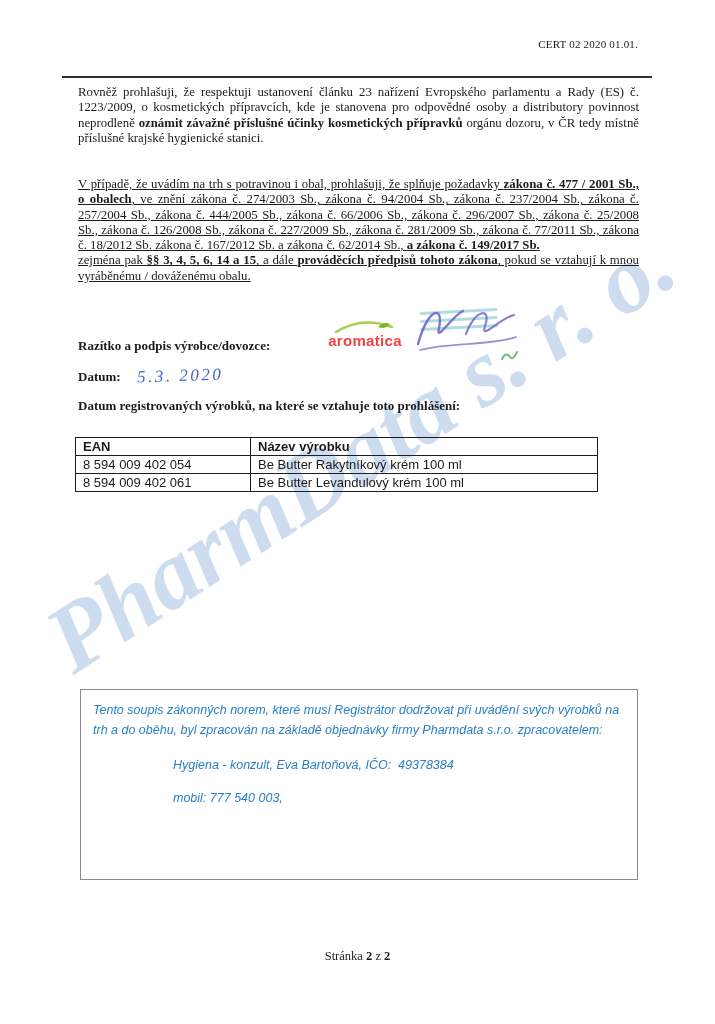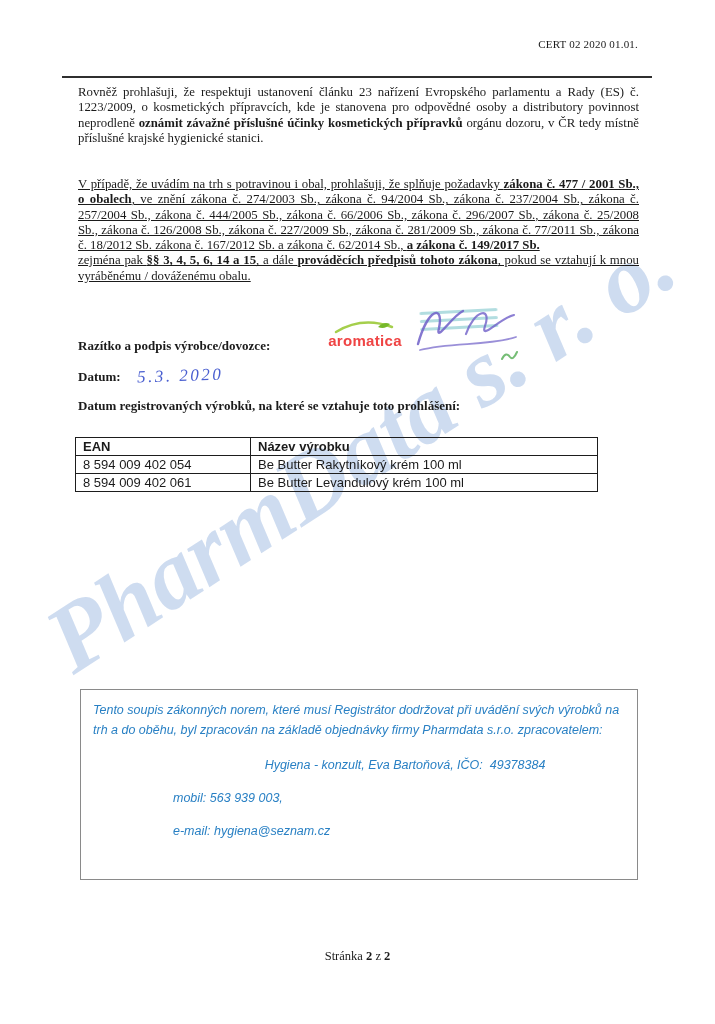--- a/index.html
+++ b/index.html
@@ -117,21 +117,21 @@
   }
   .box-intro {
     margin: 10px 14px 0 12px;
     line-height: 1.6;
     text-align: left;
   }
   .box-line {
     margin: 0 0 0 92px;
     white-space: pre-wrap;
   }
-  .box-line.l0 { margin-top: 18px; text-align: center; }
+  .box-line.l0 { margin-top: 18px; }
   .box-line.l1 { margin-top: 20px; }
   .box-line.l2 { margin-top: 19px; }
   .box-line.l3 { margin-top: 19px; }
 
   .footer {
     position: absolute; left: 0; top: 949px; width: 715px;
     text-align: center; font-size: 12.5px;
   }
   .footer b { font-weight: bold; }
 </style>
@@ -199,20 +199,19 @@
         <tr>
           <td>8 594 009 402 061</td>
           <td>Be Butter Levandulový krém 100 ml</td>
         </tr>
       </tbody>
     </table>
 
     <div class="info-box">
       <p class="box-intro">Tento soupis zákonných norem, které musí Registrátor dodržovat při uvádění svých výrobků na trh a do oběhu, byl zpracován na základě objednávky firmy Pharmdata s.r.o. zpracovatelem:</p>
       <p class="box-line l0">Hygiena - konzult, Eva Bartoňová, IČO:  49378384</p>
-      <p class="box-line l2">mobil: 563 939 003,</p>
-      <p class="box-line l3">e-mail: hygiena@seznam.cz</p>
+      <p class="box-line l2">mobil: 777 540 003,</p>
     </div>
 
     <div class="footer"><span>Stránka </span><b>2</b><span> z </span><b>2</b></div>
 
   </div>
 </div>
 
 </body></html>

